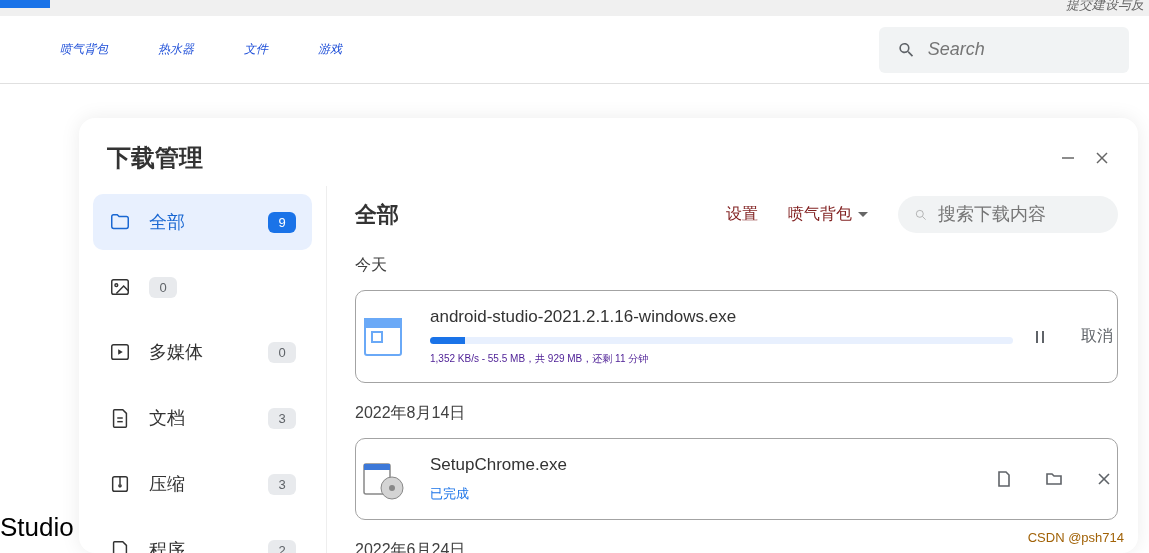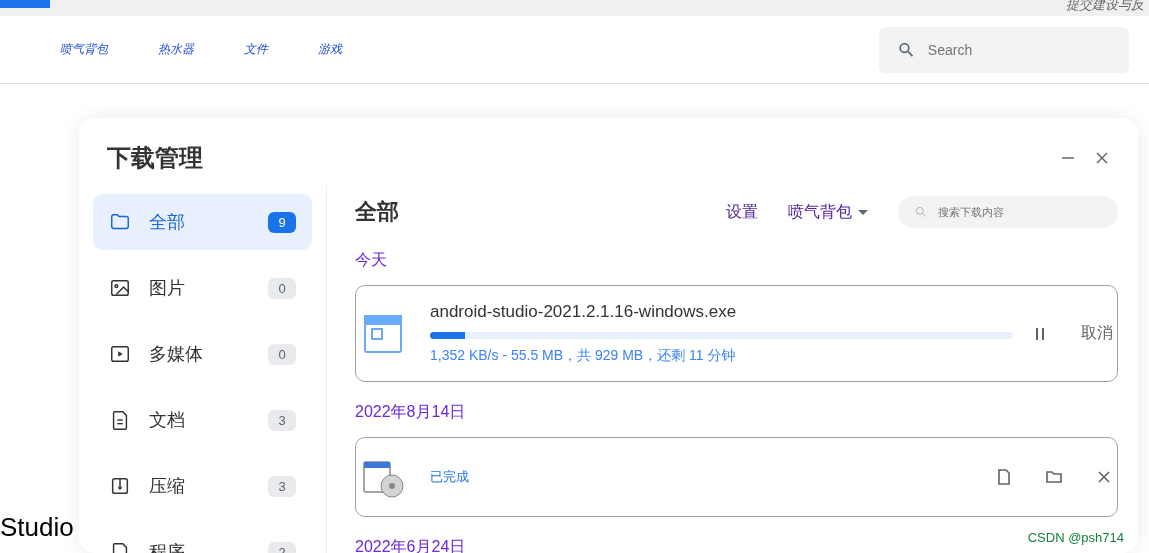--- a/index.html
+++ b/index.html
@@ -7,21 +7,21 @@
     
     .top-bar { height: 16px; background: #f0f0f0; position: relative; font-style: italic; }
     .top-bar-accent { position: absolute; left: 0; top: 0; width: 50px; height: 8px; background: #1a73e8; }
     .top-bar-right { position: absolute; right: 5px; top: -4px; font-size: 13px; color: #666; }
     
     .nav-row { display: flex; align-items: center; height: 68px; padding: 0 20px; border-bottom: 1px solid #e0e0e0; }
     .nav-items { display: flex; gap: 50px; margin-left: 40px; }
     .nav-item { font-size: 12px; color: #1d4ed8; cursor: pointer; font-style: italic; }
     .search-box { margin-left: auto; display: flex; align-items: center; background: #f1f3f4; border-radius: 6px; padding: 12px 18px; width: 250px; }
     .search-box svg { width: 22px; height: 22px; fill: #5f6368; margin-right: 12px; }
-    .search-input { border: none; background: transparent; font-size: 14px; color: #7f1d1d; outline: none; width: 100%; }
+    .search-input { border: none; background: transparent; font-size: 18px; color: #7f1d1d; outline: none; width: 100%; font-style: italic; }
     
     .bg-text { position: absolute; left: 0; top: 512px; font-size: 26px; font-weight: 500; color: #000; padding-left: 0; }
     
     .modal { position: absolute; left: 79px; top: 118px; width: 1059px; height: 435px; background: #fff; border-radius: 16px; box-shadow: 0 0 20px rgba(0,0,0,0.08); overflow: hidden; }
     .modal-header { display: flex; align-items: center; padding: 24px 28px 12px 28px; }
     .modal-title { font-size: 24px; font-weight: 700; }
     .window-controls { margin-left: auto; display: flex; gap: 18px; align-items: center; }
     .win-ctrl { cursor: pointer; color: #666; }
     .win-ctrl svg { width: 16px; height: 16px; stroke: #666; fill: none; display: block; }
     
@@ -31,41 +31,41 @@
     .sidebar-item { display: flex; align-items: center; padding: 16px 16px; border-radius: 10px; cursor: pointer; margin-bottom: 10px; }
     .sidebar-item.active { background: #e8f0fe; color: #1967d2; }
     .sidebar-item svg { width: 22px; height: 22px; margin-right: 18px; stroke: currentColor; fill: none; stroke-width: 1.6; }
     .sidebar-label { font-size: 18px; flex: 1; }
     .sidebar-badge { background: #1a73e8; color: #fff; font-size: 13px; padding: 3px 10px; border-radius: 6px; min-width: 28px; text-align: center; }
     .sidebar-item:not(.active) .sidebar-badge { background: #e8eaed; color: #5f6368; }
     
     .main-panel { flex: 1; padding: 10px 0 0 28px; overflow: hidden; }
     .panel-header { display: flex; align-items: center; margin-bottom: 22px; padding-right: 20px; }
     .panel-title { font-size: 22px; font-weight: 700; flex: 1; }
-    .panel-action { font-size: 16px; color: #4c1d95; margin-right: 30px; cursor: pointer; display: flex; align-items: center; gap: 6px; }
+    .panel-action { font-size: 16px; color: #7f1d1d; margin-right: 30px; cursor: pointer; display: flex; align-items: center; gap: 6px; }
     .panel-action .chev { width: 0; height: 0; border-left: 5px solid transparent; border-right: 5px solid transparent; border-top: 5px solid #666; }
     .panel-search { display: flex; align-items: center; background: #f1f3f4; border-radius: 20px; padding: 8px 16px; width: 220px; }
     .panel-search svg { width: 16px; height: 16px; stroke: #888; fill: none; margin-right: 10px; }
-    .panel-search input { border: none; background: transparent; font-size: 11px; outline: none; width: 100%; }
-    
-    .date-header { font-size: 16px; color: #6d28d9; margin-bottom: 14px; }
+    .panel-search input { border: none; background: transparent; font-size: 18px; outline: none; width: 100%; }
+    
+    .date-header { font-size: 16px; color: #404040; margin-bottom: 14px; }
     
     .download-item { border: 1px solid #a3a3a3; border-radius: 10px; padding: 16px 4px; display: flex; align-items: center; margin-bottom: 20px; margin-right: 20px; }
     .dl-icon { width: 46px; height: 46px; margin-right: 24px; }
     .dl-content { flex: 1; }
     .dl-filename { font-size: 17px; margin-bottom: 10px; }
     .dl-progress { height: 7px; background: #e8f0fe; border-radius: 4px; overflow: hidden; margin-bottom: 8px; }
     .dl-progress-bar { height: 100%; background: #1a73e8; width: 6%; }
-    .dl-status { font-size: 14px; color: #3b82f6; }
+    .dl-status { font-size: 10px; color: #4c1d95; }
     .dl-complete { font-size: 13px; color: #1a73e8; }
     .dl-actions { display: flex; gap: 32px; align-items: center; margin-left: 18px; }
     .dl-act { cursor: pointer; color: #5f6368; font-size: 16px; }
     .dl-act svg { width: 18px; height: 18px; stroke: #5f6368; fill: none; stroke-width: 1.6; display: block; }
     
-    .watermark { position: absolute; right: 14px; bottom: 8px; font-size: 13px; color: #15803d; }
+    .watermark { position: absolute; right: 14px; bottom: 8px; font-size: 13px; color: #a16207; }
     
     .exe-icon1 { display: inline-block; }
     .exe-icon1 rect { fill: #fff; stroke: #6aa9f7; stroke-width: 2; }
     .exe-icon1 .hdr { fill: #6aa9f7; }
     
     .exe-icon2 circle.disc { fill: #d4d4d4; stroke: #888; }
   </style>
 </head>
 <body>
 
@@ -119,21 +119,20 @@
         <span class="sidebar-label">全部</span>
         <span class="sidebar-badge">9</span>
       </div>
 
       <div class="sidebar-item">
         <svg viewBox="0 0 24 24">
             <rect x="3" y="4" width="18" height="16" rx="2"></rect>
             <circle cx="8" cy="10" r="1.5"></circle>
             <path d="M21 16l-5-5-8 8"></path>
           </svg>
-        <span class="sidebar-label">图片</span>
         <span class="sidebar-badge">0</span>
       </div>
 
       <div class="sidebar-item">
         <svg viewBox="0 0 24 24">
             <rect x="3" y="4" width="18" height="16" rx="2"></rect>
             <path d="M10 9l5 3-5 3V9z" fill="currentColor" stroke="none"></path>
           </svg>
         <span class="sidebar-label">多媒体</span>
         <span class="sidebar-badge">0</span>
@@ -213,20 +212,21 @@
 
       <div class="date-header">2022年8月14日</div>
       <div class="download-item">
         <svg class="dl-icon exe-icon2" viewBox="0 0 46 46">
           <rect x="4" y="8" width="26" height="30" rx="2" fill="#fff" stroke="#888" stroke-width="1.5"></rect>
           <rect x="4" y="8" width="26" height="6" fill="#3c78d8" stroke="none"></rect>
           <circle class="disc" cx="32" cy="32" r="11" stroke-width="1"></circle>
           <circle cx="32" cy="32" r="3" fill="#888"></circle>
         </svg>
         <div class="dl-content">
+          <div class="dl-filename">SetupChrome.exe</div>
           <div class="dl-complete">已完成</div>
         </div>
         <div class="dl-actions">
           <span class="dl-act">
             <svg viewBox="0 0 18 18">
                 <path d="M4 2h7l3 3v11H4V2z"></path>
               </svg>
           </span>
           <span class="dl-act">
             <svg viewBox="0 0 18 18">

